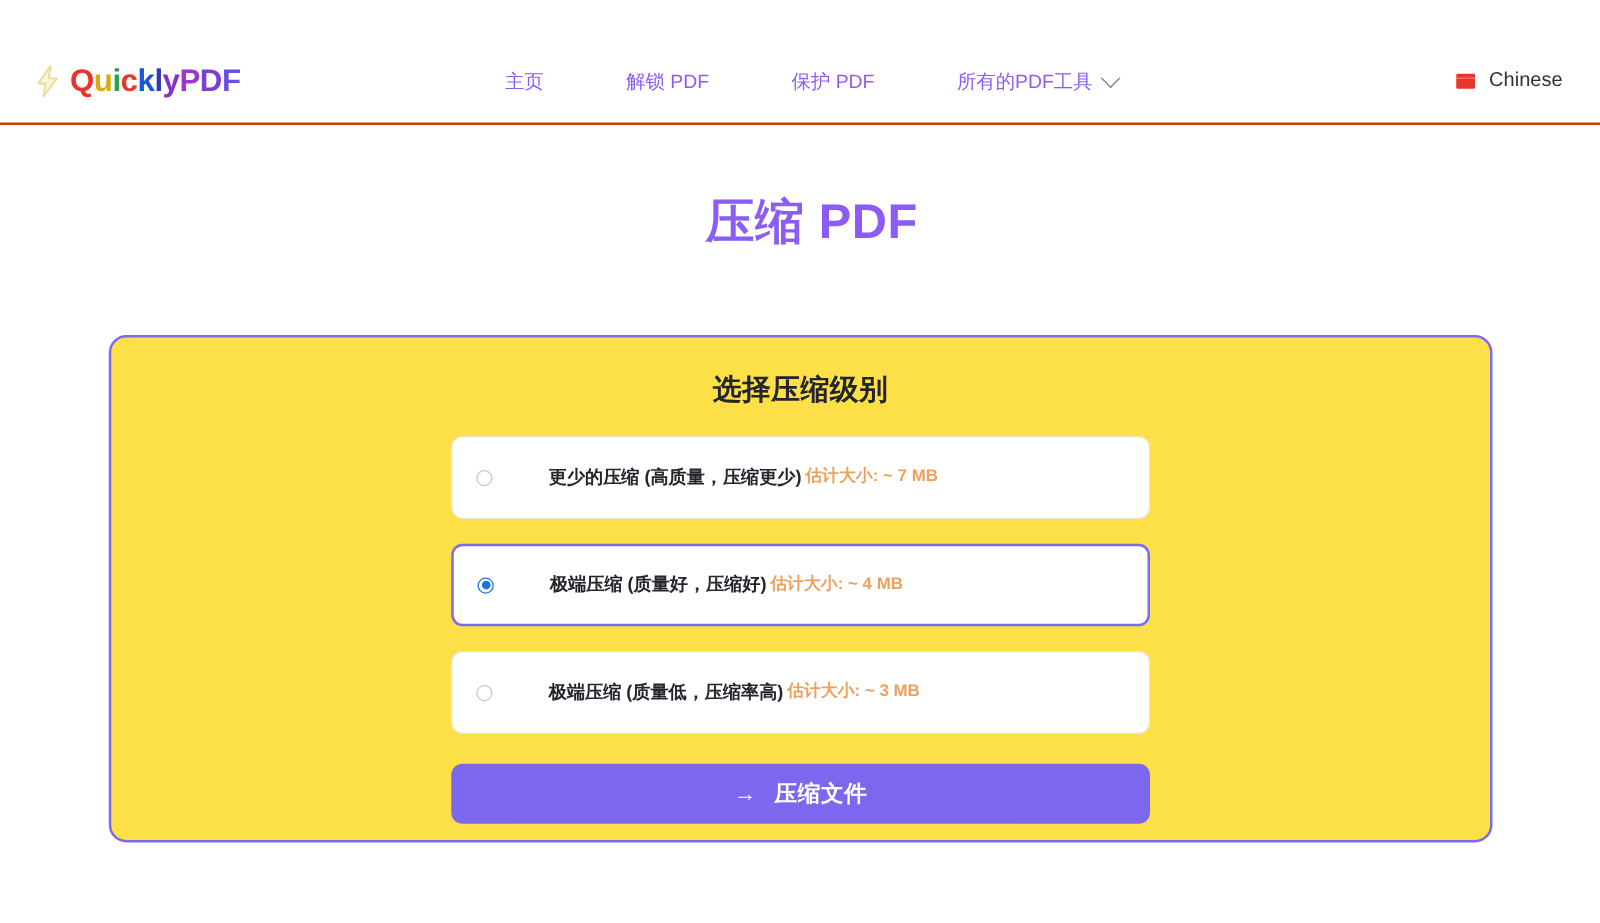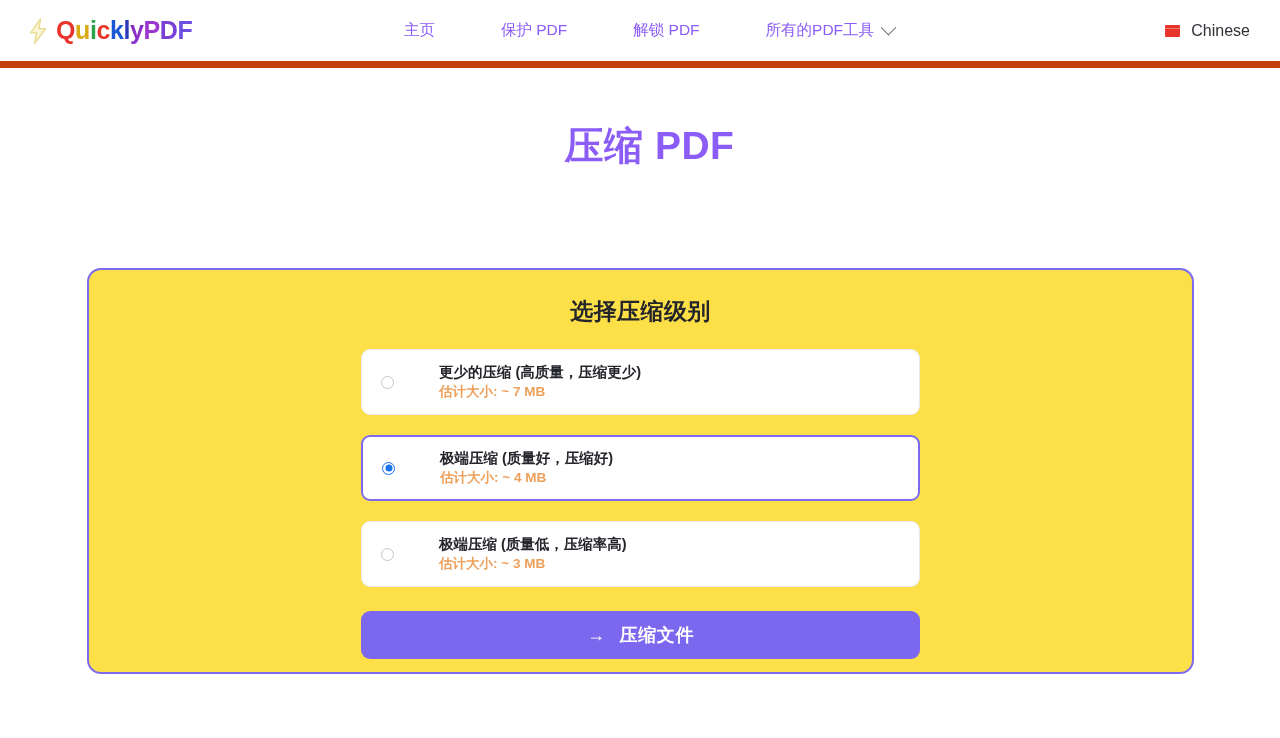--- a/index.html
+++ b/index.html
@@ -13,24 +13,25 @@
     background: #ffffff;
     font-family: "Liberation Sans", "DejaVu Sans", sans-serif;
     -webkit-font-smoothing: antialiased;
   }
 
   
   .header {
     height: 68px;
     width: 100%;
     background: #ffffff;
-    border-bottom: 7px solid #c2410c;
+    border-bottom: 2px solid #c2410c;
     display: flex;
     align-items: center;
     position: relative;
+    margin-top: 32px;
   }
   .brand {
     display: flex;
     align-items: center;
     gap: 7px;
     position: absolute;
     left: 27px;
     top: 50%;
     transform: translateY(-50%);
     text-decoration: none;
@@ -197,21 +198,21 @@
     position: absolute;
     left: 50%; top: 50%;
     transform: translate(-50%, -50%);
     width: 7px; height: 7px;
     border-radius: 50%;
     background: #1a73e8;
   }
   .option-text {
     margin-left: 45px;
     display: flex;
-    flex-direction: column;
+    flex-direction: row;
     justify-content: center;
     gap: 3px;
   }
   .option-label {
     font-size: 14.5px;
     font-weight: bold;
     color: #24262c;
     line-height: 1.25;
   }
   .option-size {
@@ -257,24 +258,24 @@
     <span class="brand-text">
       <span class="l-q">Q</span><span class="l-u">u</span><span class="l-i">i</span><span class="l-c">c</span><span class="l-k">k</span><span class="l-l">l</span><span class="l-y">y</span><span class="l-p">P</span><span class="l-d">D</span><span class="l-f">F</span>
     </span>
   </a>
 
   <nav class="nav">
     <a class="nav-item" href="#">
       <span>主页</span>
     </a>
     <a class="nav-item" href="#">
-      <span>保护 PDF</span>
+      <span>解锁 PDF</span>
     </a>
     <a class="nav-item" href="#">
-      <span>解锁 PDF</span>
+      <span>保护 PDF</span>
     </a>
     <a class="nav-item" href="#">
       <span>所有的PDF工具</span>
       <span class="chev"></span>
     </a>
   </nav>
 
   <div class="lang">
     <span class="flag-icon"></span>
     <span class="lang-label">Chinese</span>

